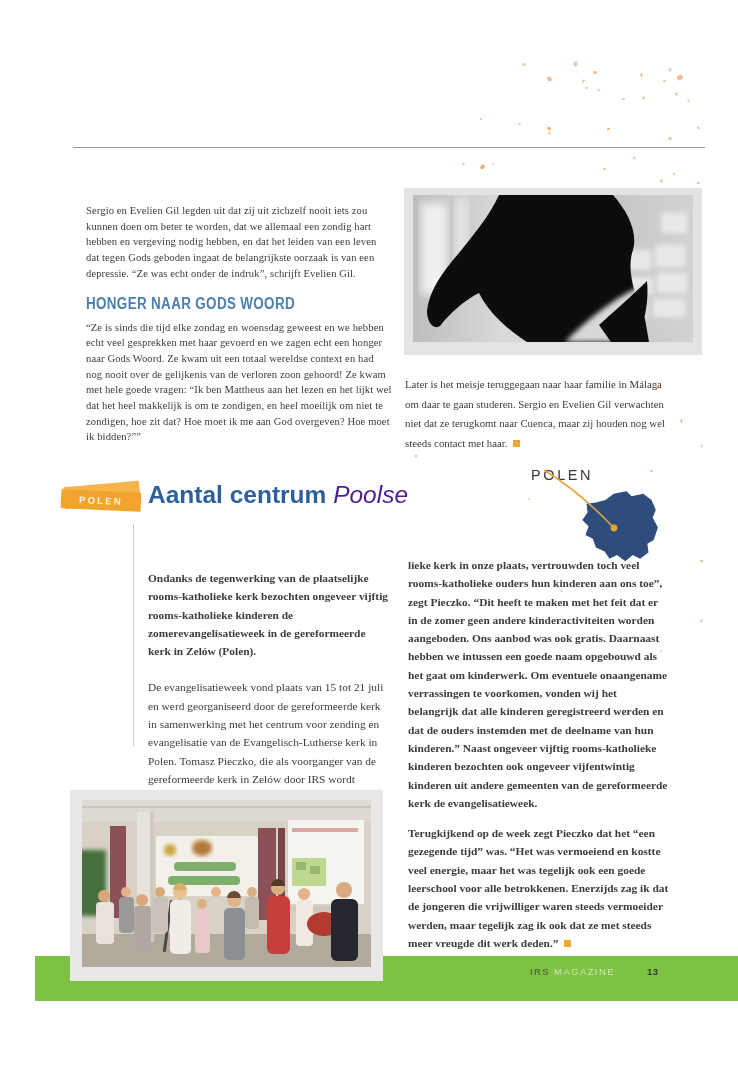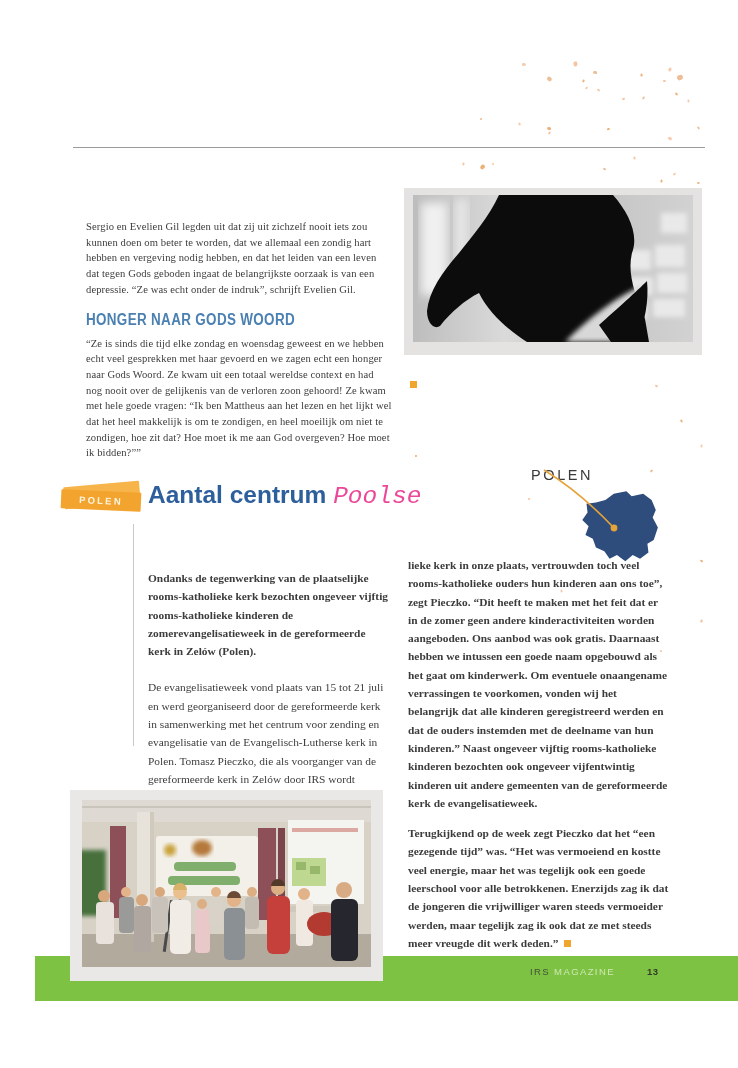--- a/index.html
+++ b/index.html
@@ -4,21 +4,21 @@
 <style>
   * { margin:0; padding:0; box-sizing:border-box; }
   html,body { width:738px; height:1068px; background:#ffffff; overflow:hidden; }
   body { position:relative; font-family:"Liberation Serif", serif; }
 
   .speck { position:absolute; border-radius:40% 60% 55% 45%; pointer-events:none; }
 
   .topline { position:absolute; left:73px; top:147px; width:632px; height:1px; background:#9b9b9b; }
 
   
-  .a1-col { position:absolute; left:86px; top:219px; width:306px; color:#3c3c3c; }
+  .a1-col { position:absolute; left:86px; top:203px; width:306px; color:#3c3c3c; }
   .a1-p { font-size:10.6px; line-height:15.7px; letter-spacing:.1px; text-align:left; }
   .a1-heading { font-family:"Liberation Sans", sans-serif; font-weight:700; color:#4b80b2;
                 font-size:16px; letter-spacing:.4px; transform:scaleX(.84); transform-origin:left center;
                 margin:13px 0 7px 0; white-space:nowrap; }
 
   .photo1-frame { position:absolute; left:404px; top:188px; width:298px; height:167px;
                   background:#e4e3e1; padding:7px 9px 13px 9px; }
   .photo1-frame svg { width:100%; height:100%; display:block; }
 
   .caption { position:absolute; left:405px; top:375px; width:262px; color:#3c3c3c;
@@ -32,21 +32,21 @@
   .ribbon .front { position:absolute; left:0px; top:9px; width:80px; height:19px;
                    background:#f2a42e; transform:rotate(2.5deg); border-radius:1px;
                    display:flex; align-items:center; justify-content:center; }
   .ribbon .front span { font-family:"Liberation Sans", sans-serif; font-size:9.5px; font-weight:700;
                         color:#fdf4e2; letter-spacing:2.2px; }
 
   .a2-title { position:absolute; left:148px; top:480px; width:340px;
               font-family:"Liberation Sans", sans-serif; color:#2d5f9d;
               font-size:24.5px; line-height:30.5px; }
   .a2-title .b { font-weight:700; }
-  .a2-title .i { font-weight:400; font-style:italic; color:#ec4899;font-family:Liberation Mono, monospace; }
+  .a2-title .i { font-weight:400; font-style:italic; color:#4c1d95; }
 
   .map-label { position:absolute; left:531px; top:467px; font-family:"Liberation Sans", sans-serif;
                font-size:14.5px; letter-spacing:2.6px; color:#3a3a3a; font-weight:400; }
   .map-svg { position:absolute; left:528px; top:462px; width:150px; height:112px; }
 
   .vrule { position:absolute; left:133px; top:524px; width:1px; height:222px; background:#c9c9c9; }
 
   .a2-colL { position:absolute; left:148px; top:569px; width:240px; color:#3c3c3c;
              font-size:11.4px; line-height:18.3px; }
   .a2-colL .intro { font-weight:700; margin-bottom:18px; }
@@ -107,21 +107,21 @@
     </g>
     <rect x="148" y="92" width="62" height="42" fill="#efefef" filter="url(#blur6)"></rect>
     <path d="M86,0 L200,0 C216,18 226,40 219,58 C214,78 222,100 232,124 L236,147 L114,147
              C94,134 76,118 66,98 C52,105 38,117 27,131 C21,135 14,128 14,116
              C16,96 30,76 46,58 C60,40 76,22 86,0 Z" fill="#0c0c0c"></path>
     <path d="M152,147 L218,147 L234,88 C206,100 176,122 152,147 Z" fill="#d8d8d8" filter="url(#blur3)"></path>
     <path d="M234,86 C224,96 204,114 186,130 L198,147 L224,147 C232,126 236,106 234,86 Z" fill="#0c0c0c"></path>
   </svg>
 </div>
 
-<div class="caption"><span class="endmark"></span></div>
+<div class="caption"><span>Later is het meisje teruggegaan naar haar familie in Málaga om daar te gaan studeren. Sergio en Evelien Gil verwachten niet dat ze terugkomt naar Cuenca, maar zij houden nog wel steeds contact met haar.</span><span class="endmark"></span></div>
 
 <div class="ribbon">
   <div class="back"></div>
   <div class="front">
     <span>POLEN</span>
   </div>
 </div>
 
 <div class="a2-title">
   <div><span class="b">Aantal centrum</span>

